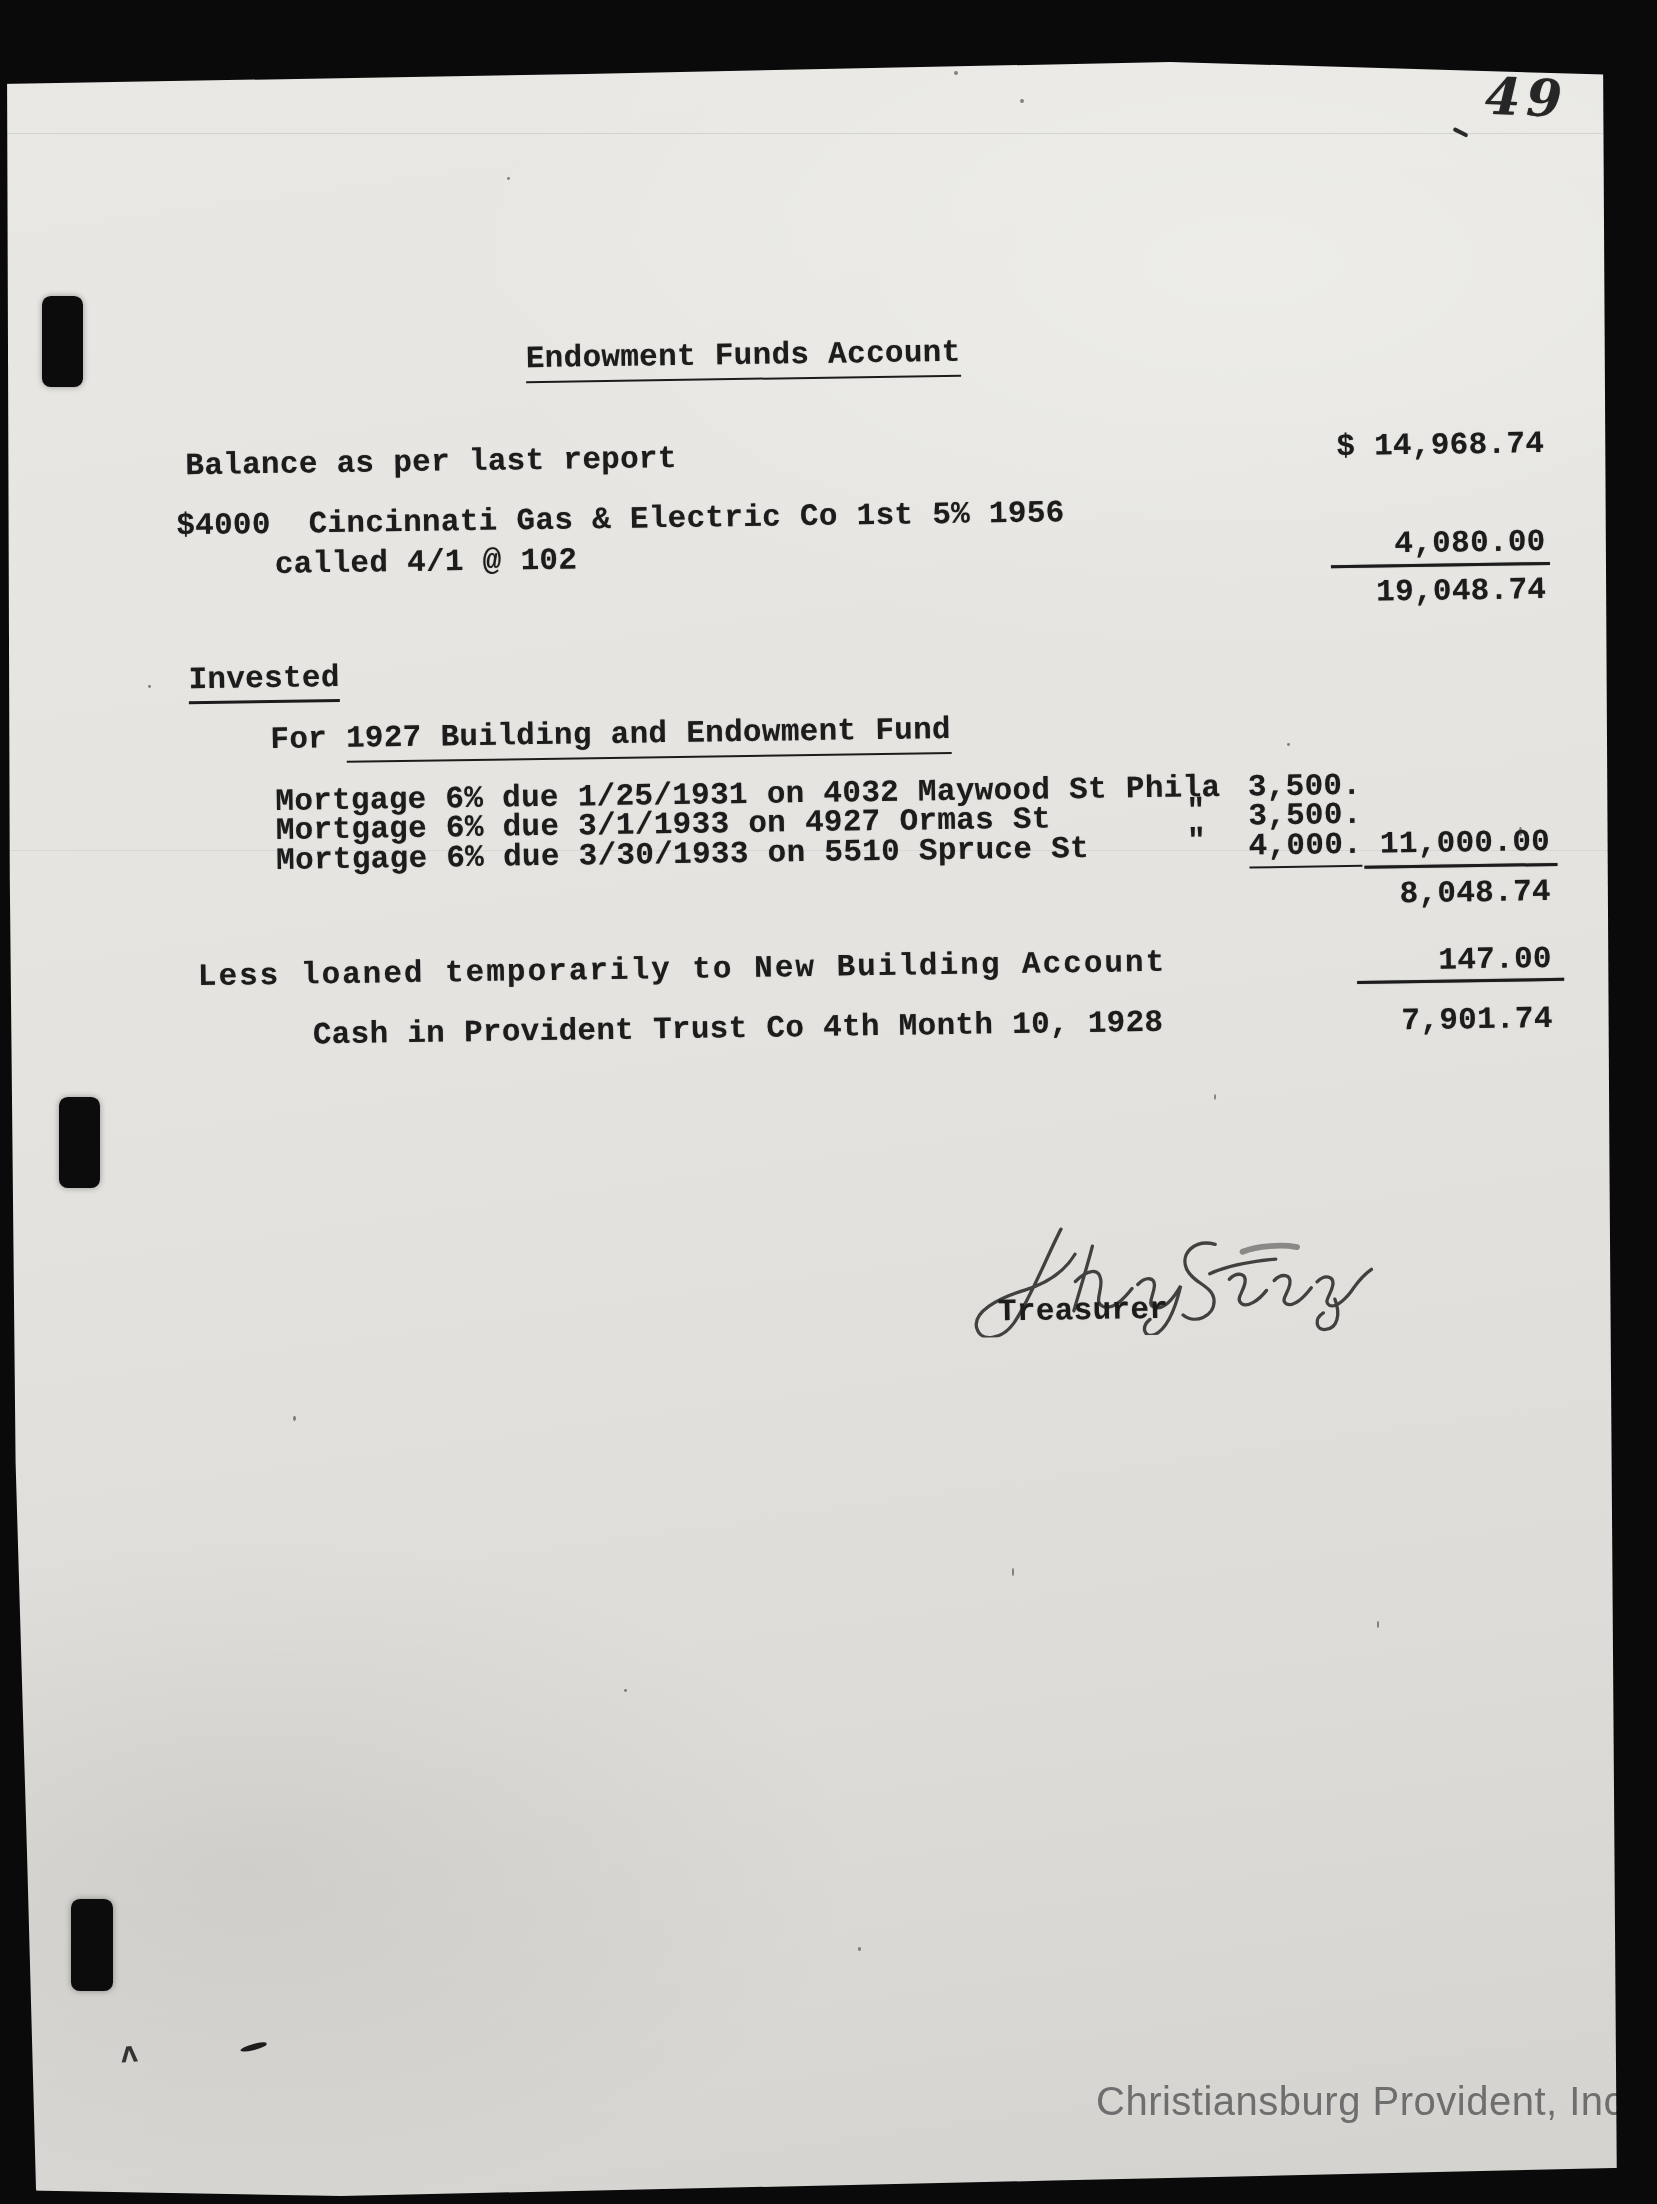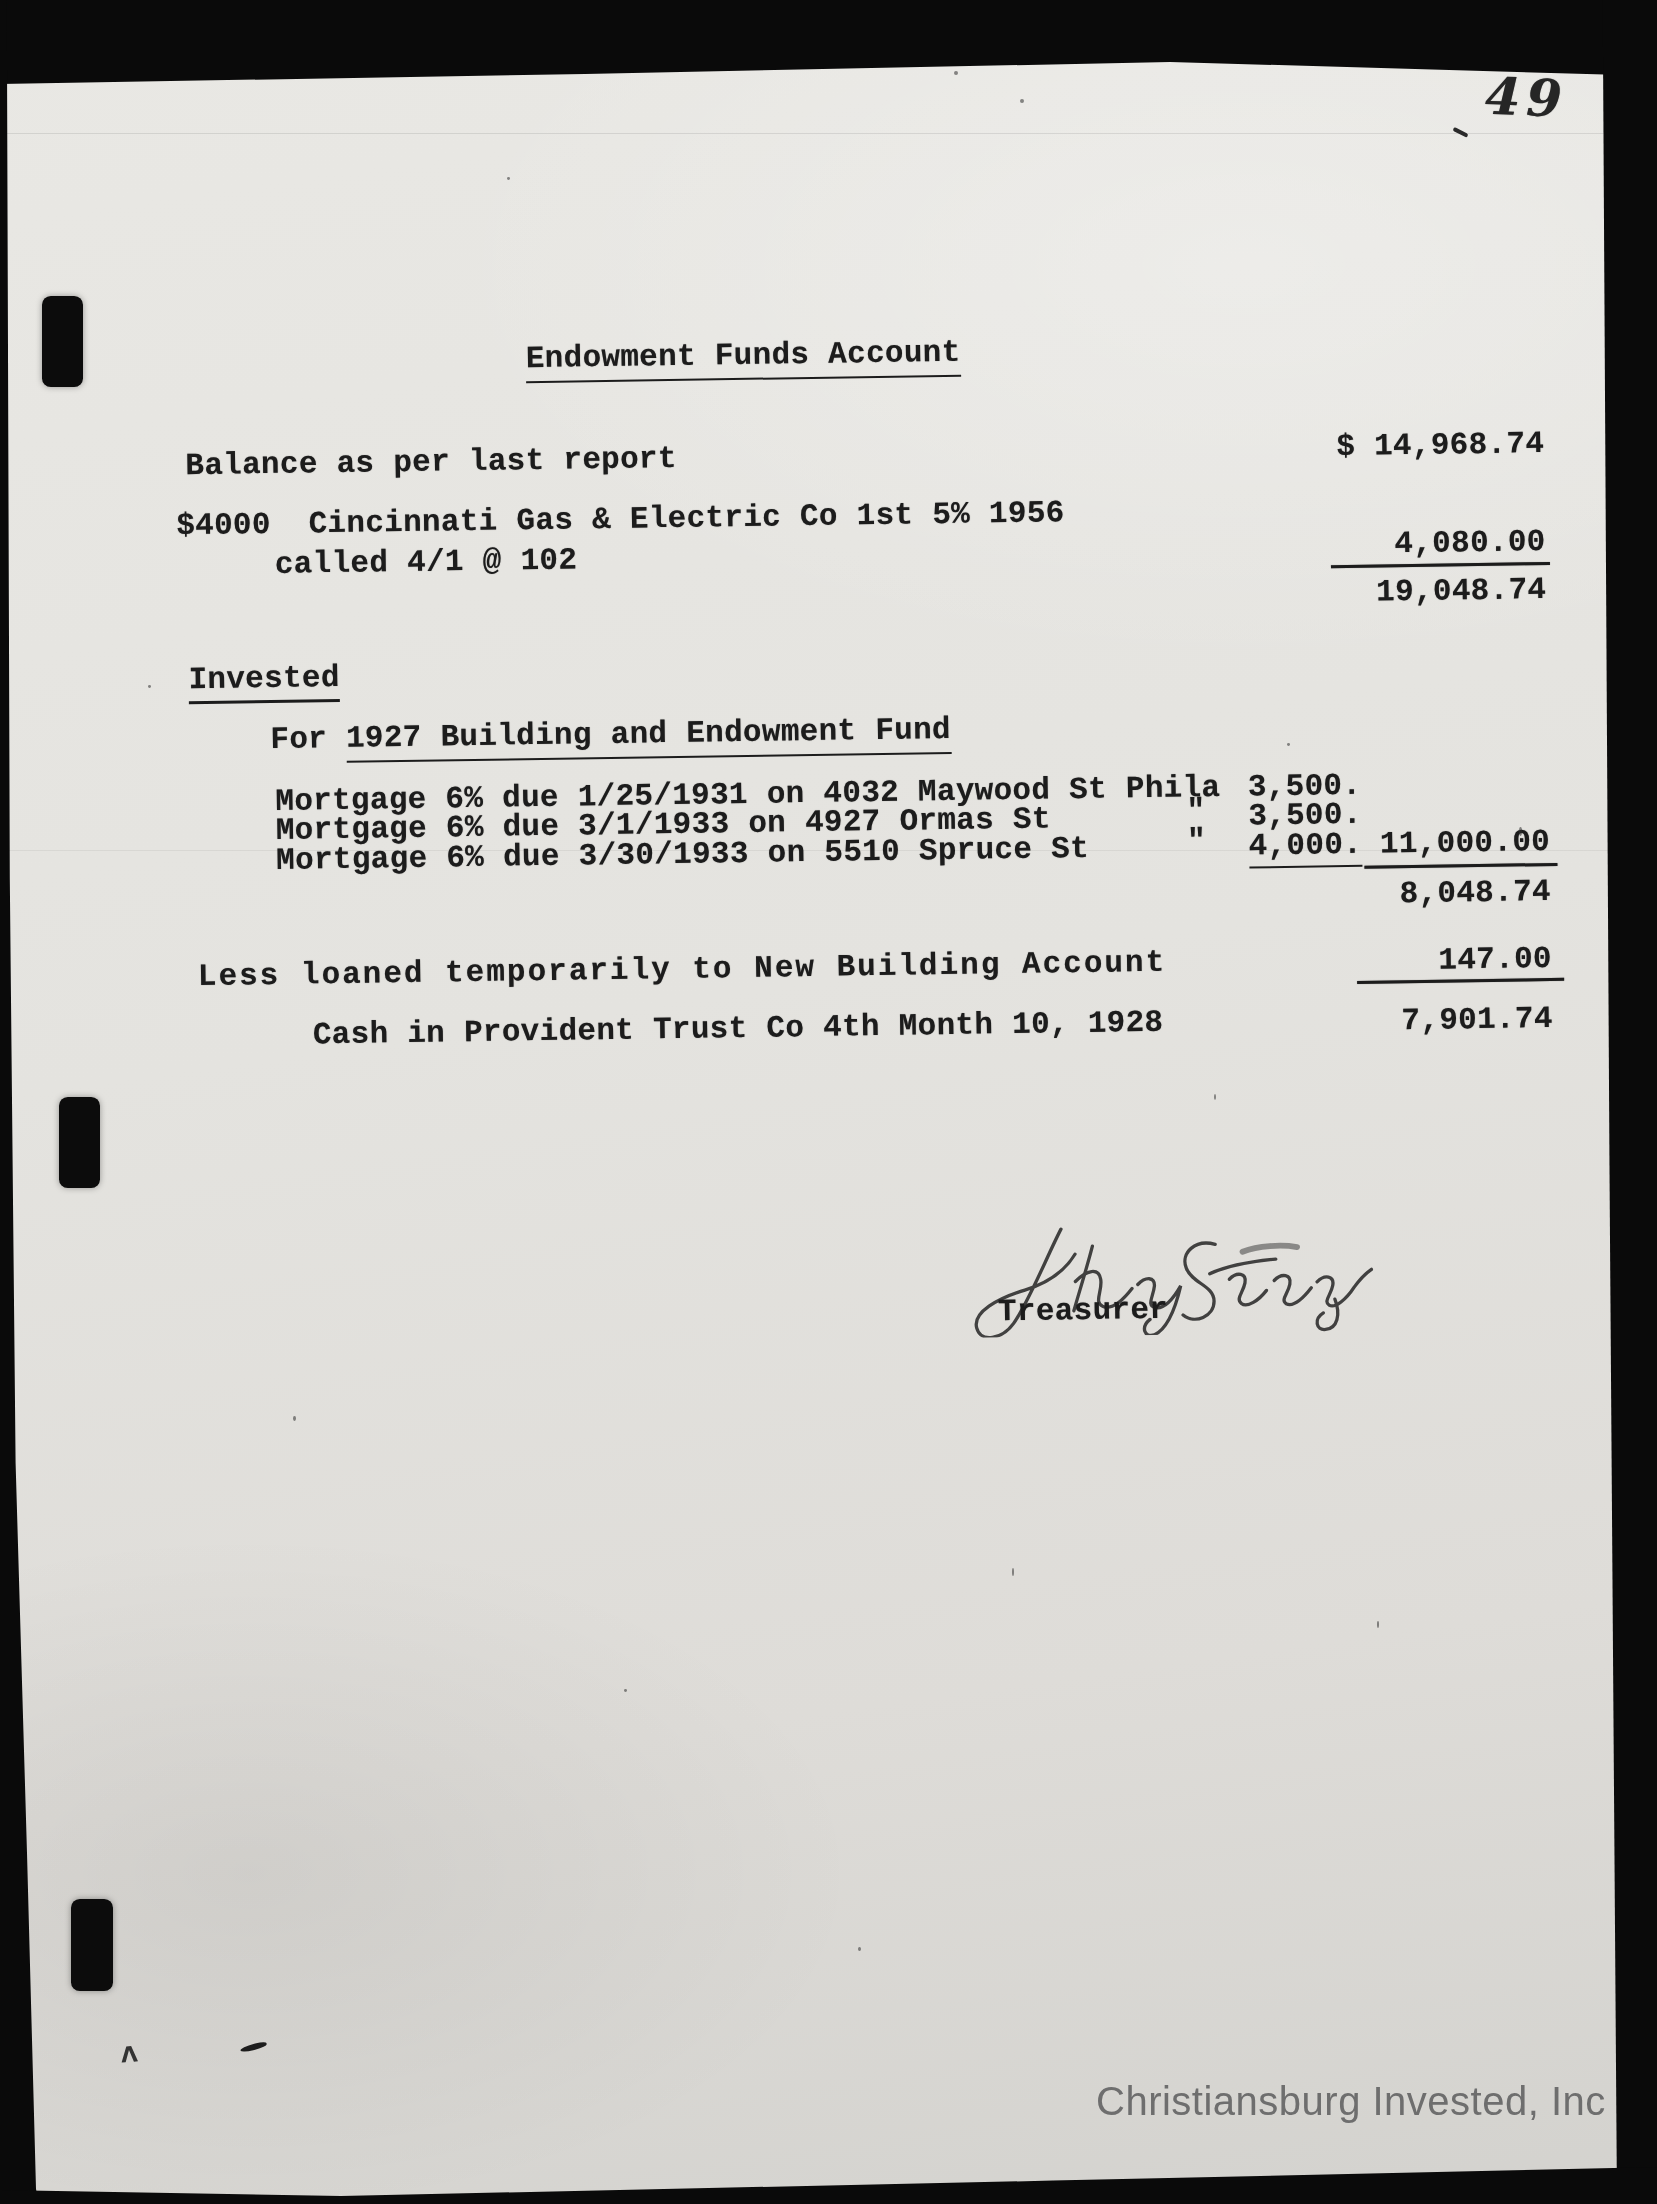--- a/index.html
+++ b/index.html
@@ -144,21 +144,21 @@
 <div class="speck" style="left:1287px;top:743px;width:2.9px;height:2.9px;"></div>
 <div class="speck" style="left:293px;top:1416px;width:2.9px;height:4.9px;"></div>
 <div class="speck" style="left:1214px;top:1094px;width:2px;height:5.9px;"></div>
 <div class="speck" style="left:624px;top:1689px;width:2.9px;height:2.9px;"></div>
 <div class="speck" style="left:1377px;top:1621px;width:2px;height:6.8px;"></div>
 <div class="speck" style="left:858px;top:1947px;width:2.9px;height:3.9px;"></div>
 <div class="speck" style="left:148px;top:685px;width:2.9px;height:2.9px;"></div>
 <div class="speck" style="left:1012px;top:1568px;width:2px;height:7.8px;"></div>
 <div class="speck" style="left:1519px;top:827px;width:2.9px;height:8.8px;"></div>
 
-<div class="watermark">Christiansburg Invested, Inc</div>
+<div class="watermark">Christiansburg Provident, Inc</div>
 
 <div class="edge edge-top"></div>
 <div class="edge edge-left"></div>
 <div class="edge edge-right"></div>
 <div class="edge edge-bottom"></div>
 <div class="punch punch-1"></div>
 <div class="punch punch-2"></div>
 <div class="punch punch-3"></div>
 
 

